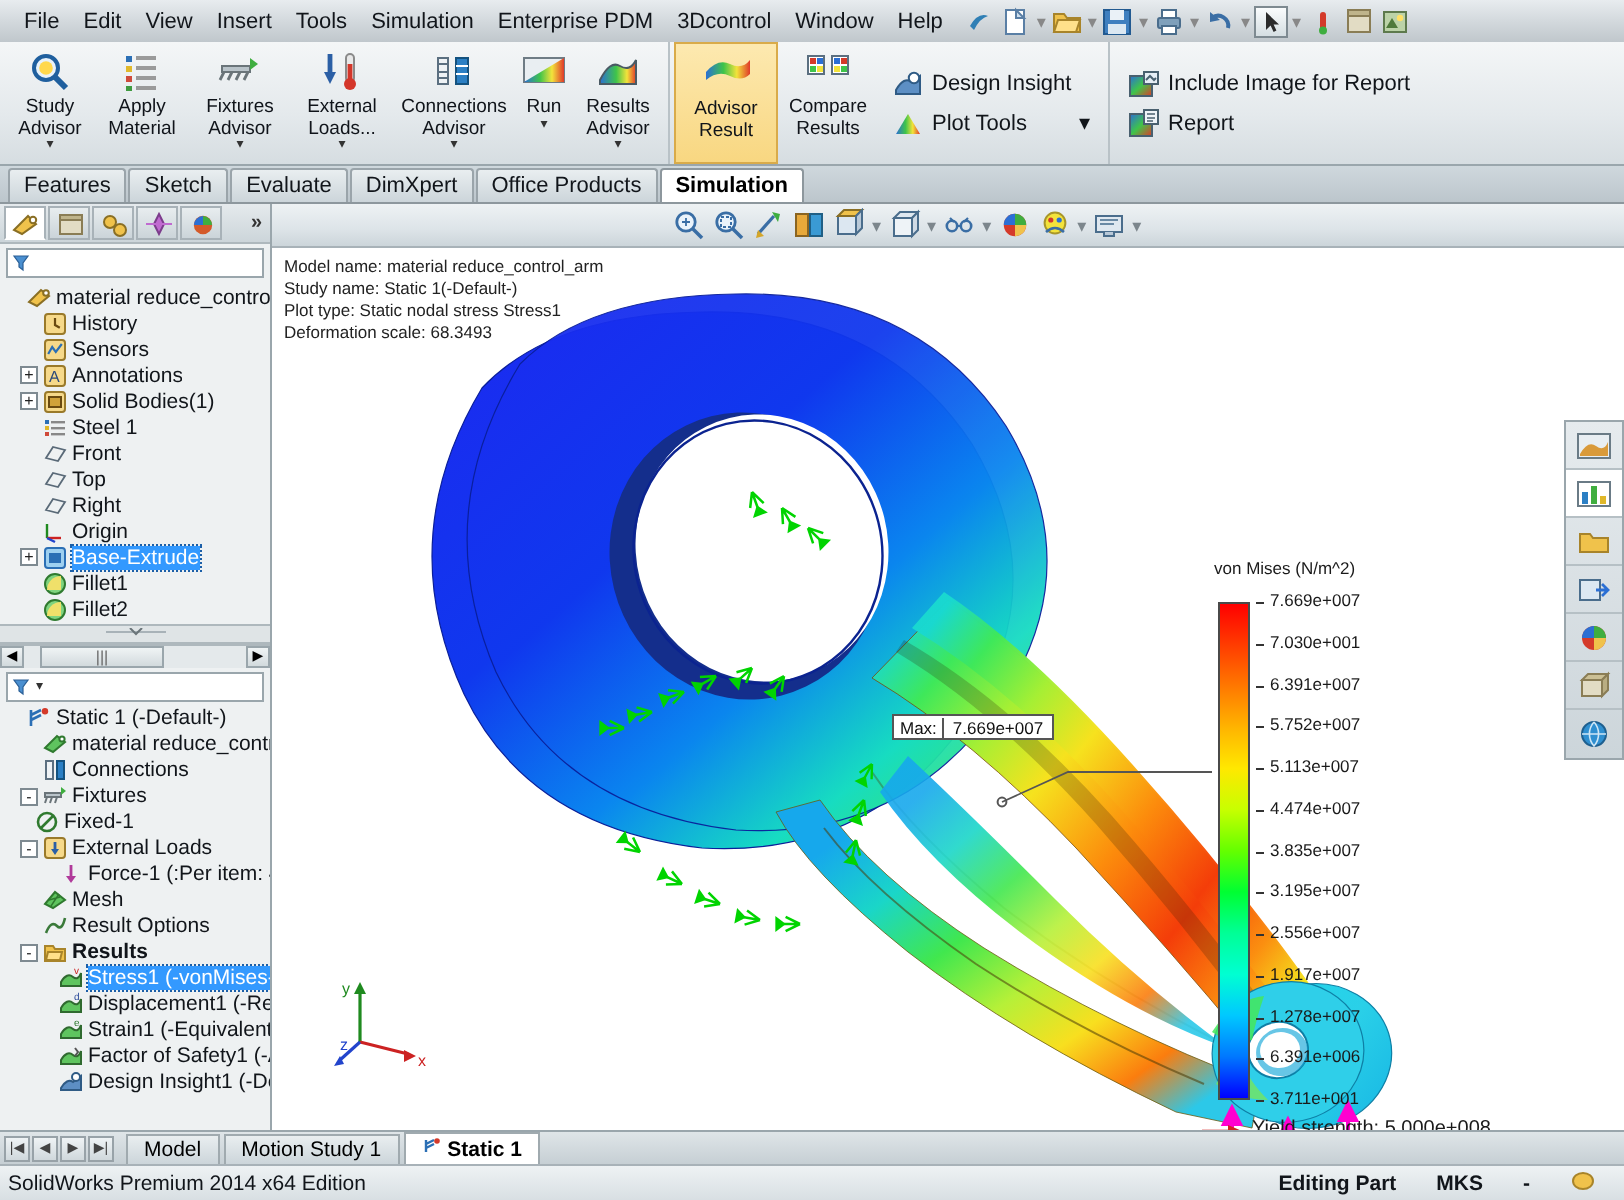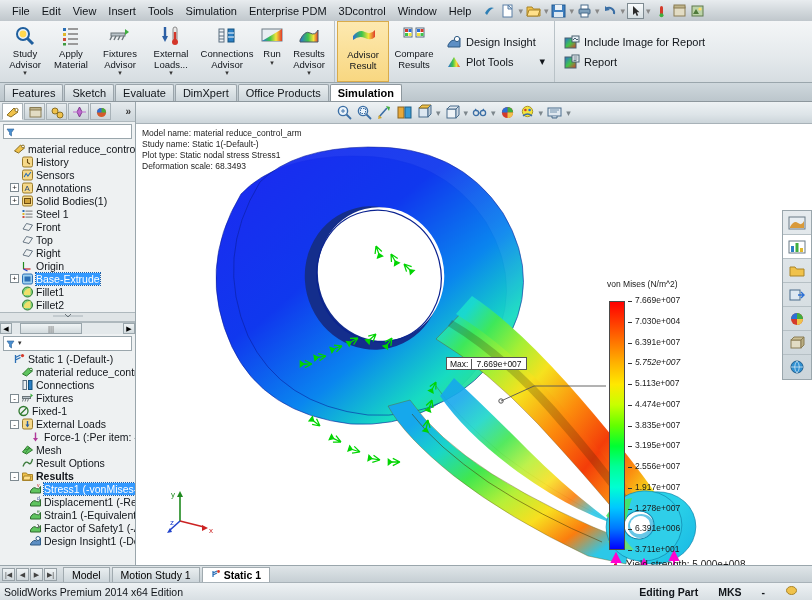--- a/index.html
+++ b/index.html
@@ -1130,25 +1130,25 @@
           <div class="ltitle" style="left:6px; top:0;">von Mises (N/m^2)</div>
           <div class="bar" style="left:8px; top:22px; height:249px;
                background: linear-gradient(to bottom,
                  #ff0000 0%, #ff3c00 8.3%, #ff7800 16.6%, #ffb400 25%, #ffe800 33.3%,
                  #c8ff00 41.6%, #64ff00 50%, #00ff32 58.3%, #00ff96 66.6%, #00ffd2 75%,
                  #00c8ff 83.3%, #0078ff 91.6%, #0000ff 100%);"></div>
           <div class="ticks" id="legend-ticks">
               <div class="tkline" style="left: 27px; top: 22px;"></div>
               <div class="tk" style="left: 34px; top: 16px;">7.669e+007</div>
               <div class="tkline" style="left: 27px; top: 42.75px;"></div>
-              <div class="tk" style="left: 34px; top: 36.75px;">7.030e+004</div>
+              <div class="tk" style="left: 34px; top: 36.75px;">7.030e+001</div>
               <div class="tkline" style="left: 27px; top: 63.5px;"></div>
               <div class="tk" style="left: 34px; top: 57.5px;">6.391e+007</div>
               <div class="tkline" style="left: 27px; top: 84.25px;"></div>
-              <div class="tk" style="left: 34px; top: 78.25px; font-style: italic;">5.752e+007</div>
+              <div class="tk" style="left: 34px; top: 78.25px;">5.752e+007</div>
               <div class="tkline" style="left: 27px; top: 105px;"></div>
               <div class="tk" style="left: 34px; top: 99px;">5.113e+007</div>
               <div class="tkline" style="left: 27px; top: 125.75px;"></div>
               <div class="tk" style="left: 34px; top: 119.75px;">4.474e+007</div>
               <div class="tkline" style="left: 27px; top: 146.5px;"></div>
               <div class="tk" style="left: 34px; top: 140.5px;">3.835e+007</div>
               <div class="tkline" style="left: 27px; top: 167.25px;"></div>
               <div class="tk" style="left: 34px; top: 161.25px;">3.195e+007</div>
               <div class="tkline" style="left: 27px; top: 188px;"></div>
               <div class="tk" style="left: 34px; top: 182px;">2.556e+007</div>

